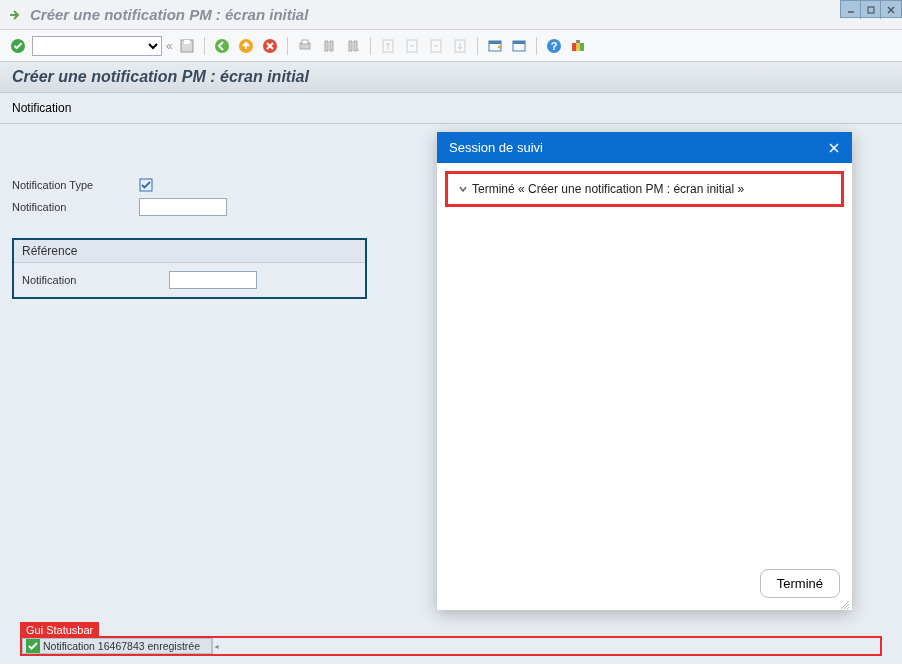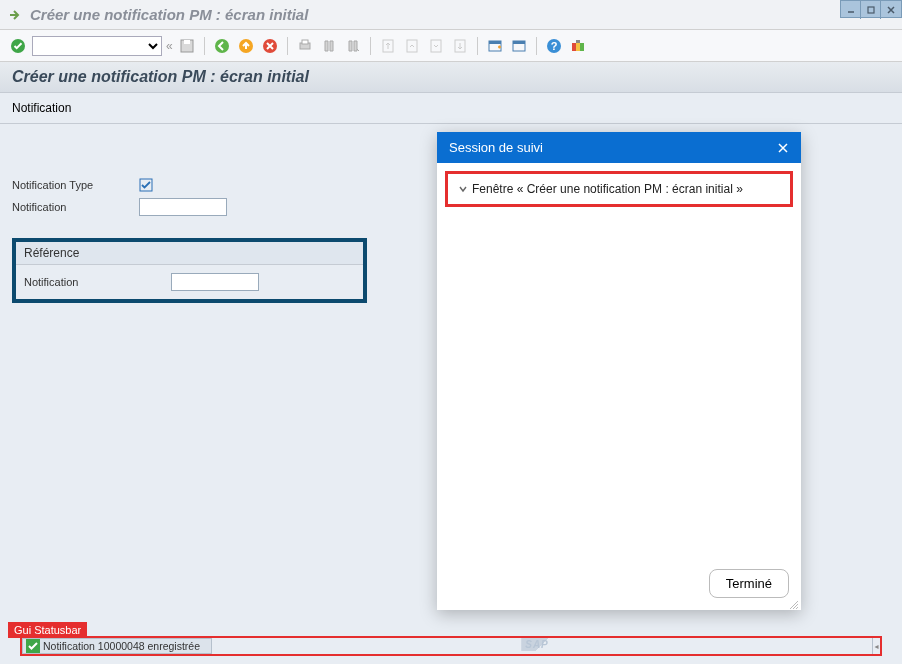--- a/index.html
+++ b/index.html
@@ -29,38 +29,38 @@
   .sub-header { background: #e8edf3; border-bottom: 1px solid #c5cbd3; padding: 8px 12px; font-size: 12px; }
 
   
   .main-area { background: #e8edf3; padding: 50px 12px 12px 12px; height: 540px; position: relative; }
 
   .form-row { display: flex; align-items: center; height: 22px; font-size: 11px; }
   .form-label { width: 127px; color: #333; }
   .form-input { width: 88px; height: 18px; border: 1px solid #9ab; background: #fff; padding: 1px 3px; font-size: 11px; }
   .form-checkbox-icon { width: 14px; height: 14px; }
 
-  .group-box { border: 4px solid #0c4a6e; background: #dfe6ee; margin-top: 20px; width: 355px; }
+  .group-box { border: 2px solid #0c4a6e; background: #dfe6ee; margin-top: 20px; width: 355px; }
   .group-box-title { background: #dfe6ee; padding: 4px 8px; font-size: 12px; color: #333; border-bottom: 1px solid #c5cbd3; }
   .group-box-body { background: #e8edf3; padding: 6px 8px; }
 
   
-  .popup { position: absolute; left: 437px; top: 132px; width: 364px; height: 478px; background: #fff; box-shadow: 0 4px 16px rgba(0,0,0,.25); display: flex; flex-direction: column; }
+  .popup { position: absolute; left: 437px; top: 132px; width: 415px; height: 478px; background: #fff; box-shadow: 0 4px 16px rgba(0,0,0,.25); display: flex; flex-direction: column; }
   .popup-title { background: #0a6ed1; color: #fff; padding: 8px 12px; font-size: 13px; display: flex; justify-content: space-between; align-items: center; }
   .popup-close { color: #fff; cursor: pointer; display: flex; align-items: center; }
   .popup-body { flex: 1; padding: 8px; position: relative; }
   .highlight-red { border: 3px solid #e52e2e; padding: 4px; }
   .tree-item { font-size: 12px; padding: 4px 4px 4px 6px; display: flex; align-items: center; gap: 4px; color: #222; }
   .tree-child { font-size: 12px; padding: 4px 0 4px 40px; color: #222; }
   .popup-footer { padding: 12px; display: flex; justify-content: flex-end; }
   .btn-termine { border: 1px solid #bbb; background: #fff; padding: 6px 16px; font-size: 13px; cursor: pointer; border-radius: 8px; }
   .resize-grip { position: absolute; right: 2px; bottom: 2px; width: 12px; height: 12px; }
 
   
-  .statusbar-badge { position: absolute; left: 8px; bottom: 28px; background: #e52e2e; color: #fff; font-size: 11px; padding: 2px 6px; }
+  .statusbar-badge { position: absolute; left: 20px; bottom: 28px; background: #e52e2e; color: #fff; font-size: 11px; padding: 2px 6px; }
 
   
   .statusbar { position: absolute; left: 20px; right: 20px; bottom: 10px; height: 20px; border: 2px solid #e52e2e; background: #e8edf3; display: flex; align-items: center; }
   .statusbar-inner { background: #dce3eb; border: 1px solid #b5c0cc; display: flex; align-items: center; height: 16px; flex: 0 0 auto; width: 190px; }
   .status-icon { width: 14px; height: 14px; margin: 0 3px; display: flex; align-items: center; justify-content: center; }
   .status-text { font-size: 10.5px; color: #333; }
   .statusbar-fill { flex: 1; height: 16px; background: #e8edf3; position: relative; }
   .sap-logo { position: absolute; left: 50%; transform: translateX(-50%); color: #b8c6d6; font-size: 10px; font-weight: bold; font-style: italic; letter-spacing: 1px; background: linear-gradient(135deg,#c9d3df 50%,transparent 50%); padding: 1px 14px 1px 4px; }
   .status-expand { width: 8px; height: 16px; display: flex; align-items: center; justify-content: center; color: #888; font-size: 8px; border-left: 1px solid #b5c0cc; }
 </style>
@@ -243,21 +243,21 @@
           <path d="M2 2l8 8M10 2l-8 8" stroke="#fff" stroke-width="1.5"></path>
         </svg>
     </span>
   </div>
   <div class="popup-body">
     <div class="highlight-red">
       <div class="tree-item">
         <svg width="10" height="10" viewBox="0 0 10 10">
             <path d="M2 3l3 4 3-4" stroke="#666" fill="none" stroke-width="1.4"></path>
           </svg>
-        <span>Fenêtre « Créer une notification PM : écran initial »</span>
+        <span>Terminé « Créer une notification PM : écran initial »</span>
       </div>
     </div>
   </div>
   <div class="popup-footer">
     <button class="btn-termine">Terminé</button>
   </div>
   <span class="resize-grip">
     <svg viewBox="0 0 12 12">
         <path d="M3 11l8-8M6 11l5-5M9 11l2-2" stroke="#bbb" stroke-width="1"></path>
       </svg>
@@ -267,19 +267,16 @@
 <div class="statusbar-badge">Gui Statusbar</div>
 
 <div class="statusbar">
   <div class="statusbar-inner">
     <span class="status-icon">
       <svg viewBox="0 0 14 14">
           <rect x="0" y="0" width="14" height="14" fill="#3fa648"></rect>
           <path d="M3 7l2.5 2.5L11 4" stroke="#fff" stroke-width="2" fill="none"></path>
         </svg>
     </span>
-    <span class="status-text">Notification 10000048 enregistrée</span>
-  </div>
-  <div class="statusbar-fill">
-    <span class="sap-logo">SAP</span>
+    <span class="status-text">Notification 16467843 enregistrée</span>
   </div>
   <div class="status-expand">◂</div>
 </div>
 
 </body></html>

